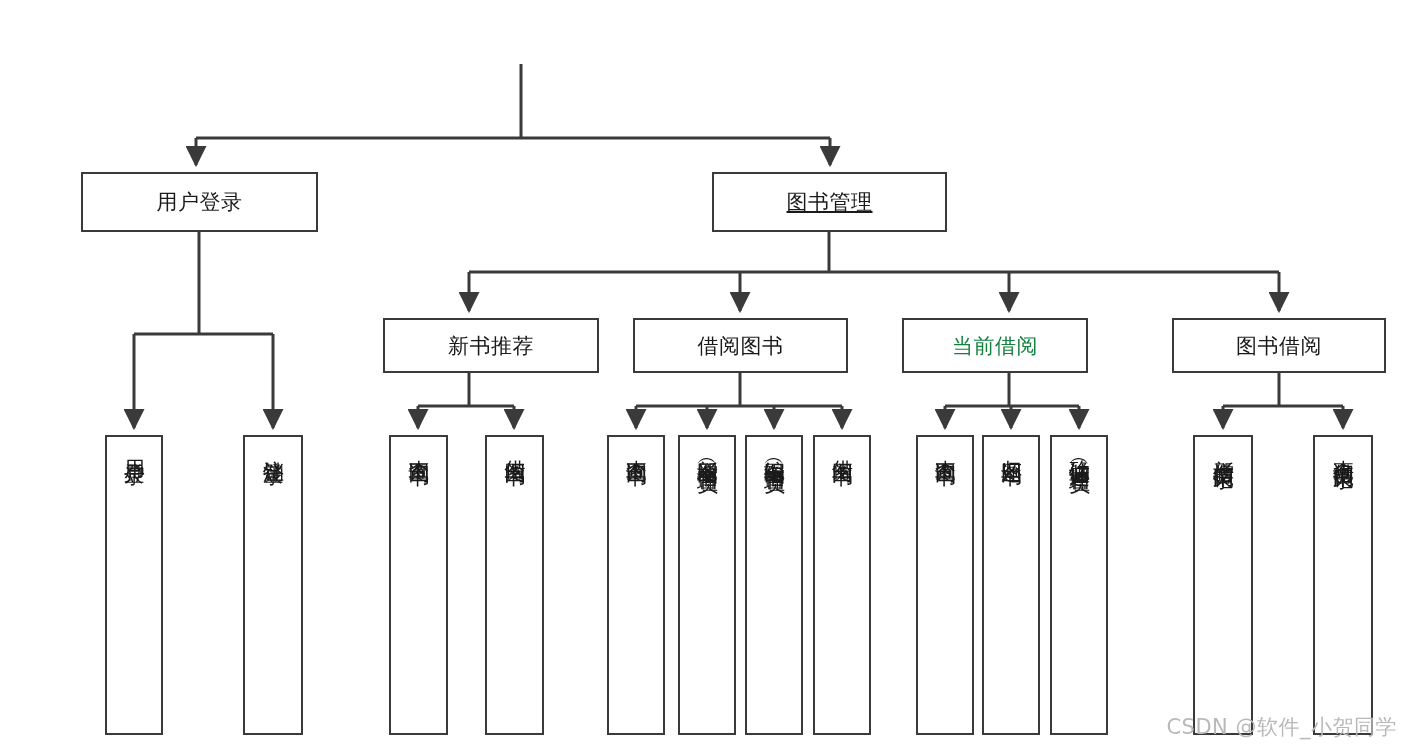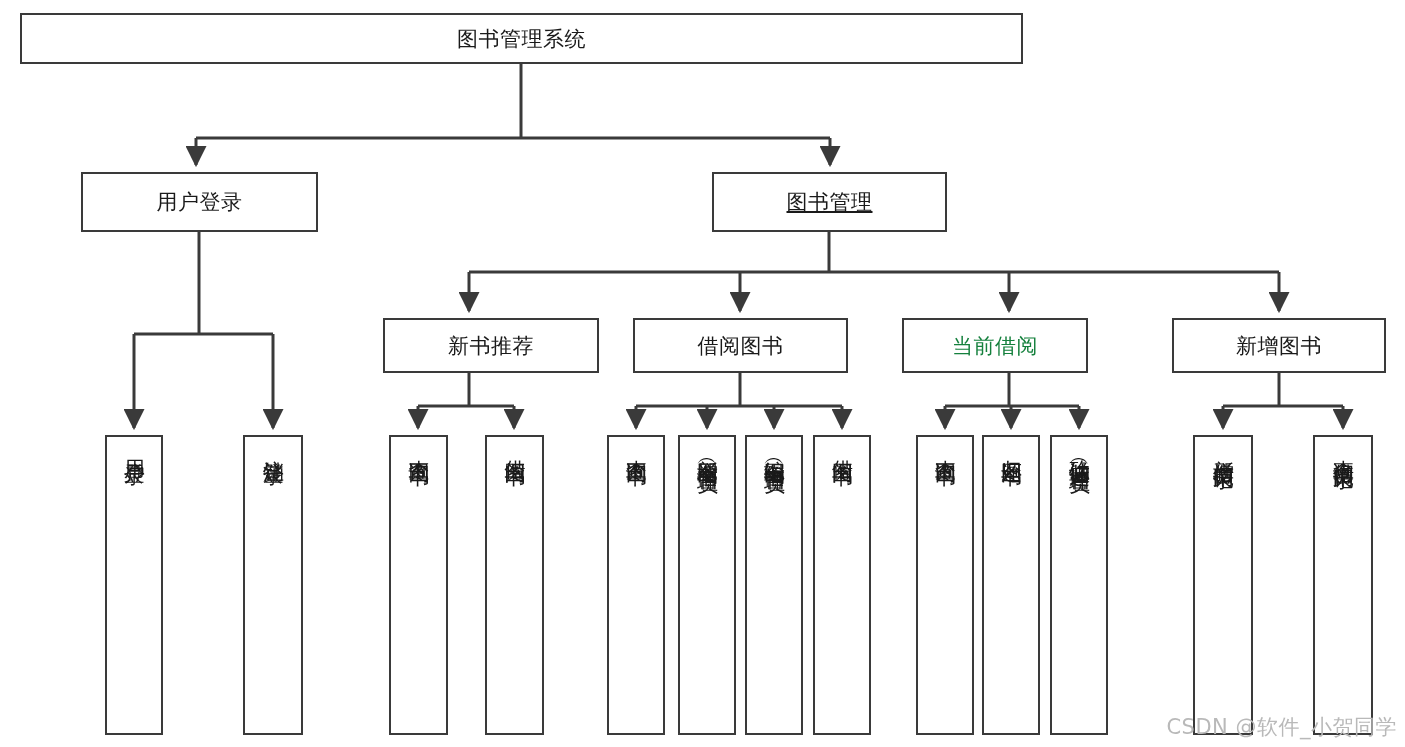--- a/index.html
+++ b/index.html
@@ -109,29 +109,28 @@
       <path d="M 1011 406 L 1011 428" marker-end="url(#arrow)"></path>
       <path d="M 1079 406 L 1079 428" marker-end="url(#arrow)"></path>
 
       <path d="M 1279 373 L 1279 406"></path>
       <path d="M 1223 406 L 1343 406"></path>
       <path d="M 1223 406 L 1223 428" marker-end="url(#arrow)"></path>
       <path d="M 1343 406 L 1343 428" marker-end="url(#arrow)"></path>
     </g>
   </svg>
 
-  <div class="node h" style="left: 20px; top: 13px; width: 1003px; height: 51px; border-color: rgb(58, 58, 58); color: rgb(26, 26, 26);">图书管理系统</div>
 
   <div class="node h" style="left: 81px; top: 172px; width: 237px; height: 60px; border-color: rgb(58, 58, 58); color: rgb(26, 26, 26);">用户登录</div>
   <div class="node h" style="left: 712px; top: 172px; width: 235px; height: 60px; border-color: rgb(58, 58, 58); color: rgb(26, 26, 26); text-decoration: underline;">图书管理</div>
 
   <div class="node h" style="left: 362px; top: 318px; width: 216px; height: 55px; border-color: rgb(58, 58, 58); color: rgb(26, 26, 26); margin-left: 21px;">新书推荐</div>
   <div class="node h" style="left: 633px; top: 318px; width: 215px; height: 55px; border-color: rgb(58, 58, 58); color: rgb(26, 26, 26);">借阅图书</div>
   <div class="node h" style="left: 902px; top: 318px; width: 186px; height: 55px; border-color: rgb(58, 58, 58); color: #15803d;">当前借阅</div>
-  <div class="node h" style="left: 1172px; top: 318px; width: 214px; height: 55px; border-color: rgb(58, 58, 58); color: rgb(26, 26, 26);">新增图书</div>
+  <div class="node h" style="left: 1172px; top: 318px; width: 214px; height: 55px; border-color: rgb(58, 58, 58); color: rgb(26, 26, 26);">图书借阅</div>
 
   <div class="node v" style="left: 105px; top: 435px; width: 58px; height: 300px; border-color: rgb(58, 58, 58); color: rgb(26, 26, 26);">
     <span class="vtext">用户登录</span>
   </div>
   <div class="node v" style="left: 243px; top: 435px; width: 60px; height: 300px; border-color: rgb(58, 58, 58); color: rgb(26, 26, 26);">
     <span class="vtext">注销登录</span>
   </div>
   <div class="node v" style="left: 389px; top: 435px; width: 59px; height: 300px; border-color: rgb(58, 58, 58); color: rgb(26, 26, 26);">
     <span class="vtext">查询图书</span>
   </div>

